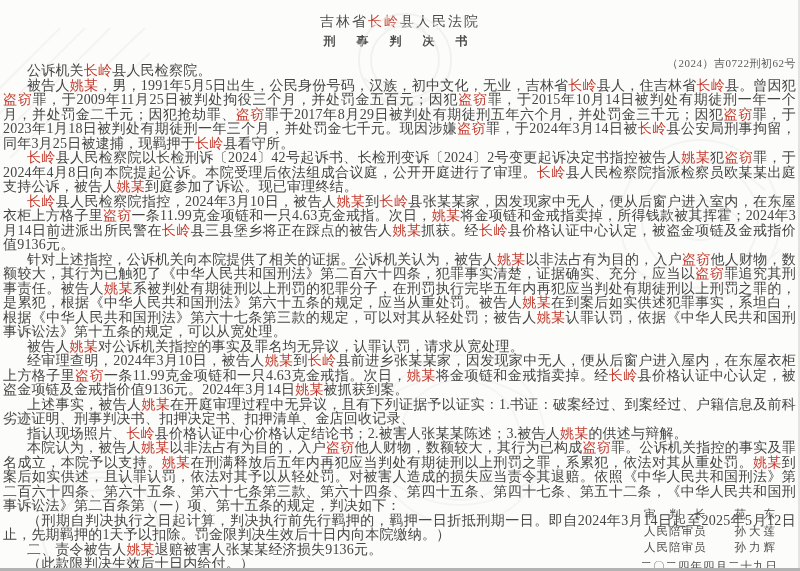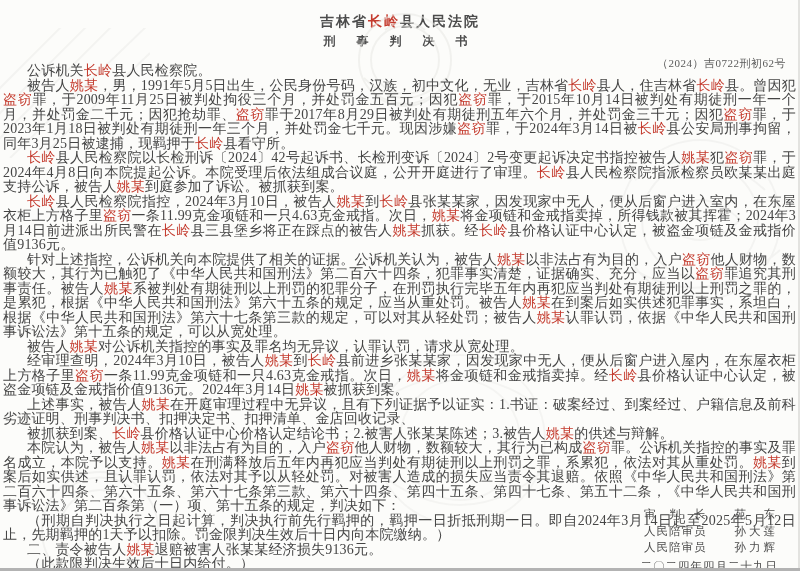--- a/index.html
+++ b/index.html
@@ -12,28 +12,28 @@
     position:relative;
   }
   .page{position:absolute;inset:0;overflow:hidden;}
   
   .wm{position:absolute;opacity:.55;pointer-events:none;}
   .bottom-edge{position:absolute;left:0;right:0;bottom:0;height:3px;background:#b3b3b3;}
   .right-edge{position:absolute;top:0;bottom:0;right:0;width:2px;background:#e3e3e0;}
 
   .court-name{
     text-align:center;margin-top:13px;
-    font-size:14px;letter-spacing:2px;color:#4c4c4c;font-weight:bold;
+    font-size:14px;letter-spacing:2px;color:#4c4c4c;font-weight:normal;
   }
   .doc-title{
     text-align:center;margin-top:2px;
     font-size:12px;letter-spacing:9px;color:#4c4c4c;font-weight:bold;
   }
   .case-no{
-    text-align:right;padding-right:14px;margin-top:6px;
+    text-align:right;padding-right:4px;margin-top:6px;
     font-size:11px;color:#5a5a5a;letter-spacing:.5px;
   }
   .body-text{
     position:absolute;left:3px;right:4px;top:64px;
     font-size:14px;line-height:14.5px;text-align:justify;
     letter-spacing:.2px;
   }
   .para{margin:0;text-indent:24px;}
   .hl{color:#c43b2e;}
   .signature{
@@ -93,27 +93,27 @@
     </g>
   </svg>
 
   <div class="court-name"><span>吉林省</span><span class="hl">长岭</span><span>县人民法院</span></div>
   <div class="doc-title">刑 事 判 决 书</div>
   <div class="case-no">（2024）吉0722刑初62号</div>
 
   <div class="body-text">
       <p class="para"><span>公诉机关</span><span class="hl">长岭</span><span>县人民检察院。</span></p>
       <p class="para"><span>被告人</span><span class="hl">姚某</span><span>，男，1991年5月5日出生，公民身份号码，汉族，初中文化，无业，吉林省</span><span class="hl">长岭</span><span>县人，住吉林省</span><span class="hl">长岭</span><span>县。曾因犯</span><span class="hl">盗窃</span><span>罪，于2009年11月25日被判处拘役三个月，并处罚金五百元；因犯</span><span class="hl">盗窃</span><span>罪，于2015年10月14日被判处有期徒刑一年一个月，并处罚金二千元；因犯抢劫罪、</span><span class="hl">盗窃</span><span>罪于2017年8月29日被判处有期徒刑五年六个月，并处罚金三千元；因犯</span><span class="hl">盗窃</span><span>罪，于2023年1月18日被判处有期徒刑一年三个月，并处罚金七千元。现因涉嫌</span><span class="hl">盗窃</span><span>罪，于2024年3月14日被</span><span class="hl">长岭</span><span>县公安局刑事拘留，同年3月25日被逮捕，现羁押于</span><span class="hl">长岭</span><span>县看守所。</span></p>
-      <p class="para"><span class="hl">长岭</span><span>县人民检察院以长检刑诉〔2024〕42号起诉书、长检刑变诉〔2024〕2号变更起诉决定书指控被告人</span><span class="hl">姚某</span><span>犯</span><span class="hl">盗窃</span><span>罪，于2024年4月8日向本院提起公诉。本院受理后依法组成合议庭，公开开庭进行了审理。</span><span class="hl">长岭</span><span>县人民检察院指派检察员欧某某出庭支持公诉，被告人</span><span class="hl">姚某</span><span>到庭参加了诉讼。被抓获到案。</span></p>
+      <p class="para"><span class="hl">长岭</span><span>县人民检察院以长检刑诉〔2024〕42号起诉书、长检刑变诉〔2024〕2号变更起诉决定书指控被告人</span><span class="hl">姚某</span><span>犯</span><span class="hl">盗窃</span><span>罪，于2024年4月8日向本院提起公诉。本院受理后依法组成合议庭，公开开庭进行了审理。</span><span class="hl">长岭</span><span>县人民检察院指派检察员欧某某出庭支持公诉，被告人</span><span class="hl">姚某</span><span>到庭参加了诉讼。现已审理终结。</span></p>
       <p class="para"><span class="hl">长岭</span><span>县人民检察院指控，2024年3月10日，被告人</span><span class="hl">姚某</span><span>到</span><span class="hl">长岭</span><span>县张某某家，因发现家中无人，便从后窗户进入室内，在东屋衣柜上方格子里</span><span class="hl">盗窃</span><span>一条11.99克金项链和一只4.63克金戒指。次日，</span><span class="hl">姚某</span><span>将金项链和金戒指卖掉，所得钱款被其挥霍；2024年3月14日前进派出所民警在</span><span class="hl">长岭</span><span>县三县堡乡将正在踩点的被告人</span><span class="hl">姚某</span><span>抓获。经</span><span class="hl">长岭</span><span>县价格认证中心认定，被盗金项链及金戒指价值9136元。</span></p>
       <p class="para"><span>针对上述指控，公诉机关向本院提供了相关的证据。公诉机关认为，被告人</span><span class="hl">姚某</span><span>以非法占有为目的，入户</span><span class="hl">盗窃</span><span>他人财物，数额较大，其行为已触犯了《中华人民共和国刑法》第二百六十四条，犯罪事实清楚，证据确实、充分，应当以</span><span class="hl">盗窃</span><span>罪追究其刑事责任。被告人</span><span class="hl">姚某</span><span>系被判处有期徒刑以上刑罚的犯罪分子，在刑罚执行完毕五年内再犯应当判处有期徒刑以上刑罚之罪的，是累犯，根据《中华人民共和国刑法》第六十五条的规定，应当从重处罚。被告人</span><span class="hl">姚某</span><span>在到案后如实供述犯罪事实，系坦白，根据《中华人民共和国刑法》第六十七条第三款的规定，可以对其从轻处罚；被告人</span><span class="hl">姚某</span><span>认罪认罚，依据《中华人民共和国刑事诉讼法》第十五条的规定，可以从宽处理。</span></p>
       <p class="para"><span>被告人</span><span class="hl">姚某</span><span>对公诉机关指控的事实及罪名均无异议，认罪认罚，请求从宽处理。</span></p>
       <p class="para"><span>经审理查明，2024年3月10日，被告人</span><span class="hl">姚某</span><span>到</span><span class="hl">长岭</span><span>县前进乡张某某家，因发现家中无人，便从后窗户进入屋内，在东屋衣柜上方格子里</span><span class="hl">盗窃</span><span>一条11.99克金项链和一只4.63克金戒指。次日，</span><span class="hl">姚某</span><span>将金项链和金戒指卖掉。经</span><span class="hl">长岭</span><span>县价格认证中心认定，被盗金项链及金戒指价值9136元。2024年3月14日</span><span class="hl">姚某</span><span>被抓获到案。</span></p>
       <p class="para"><span>上述事实，被告人</span><span class="hl">姚某</span><span>在开庭审理过程中无异议，且有下列证据予以证实：1.书证：破案经过、到案经过、户籍信息及前科劣迹证明、刑事判决书、扣押决定书、扣押清单、金店回收记录、</span></p>
-      <p class="para"><span>被抓获到案、</span><span class="hl">长岭</span><span>县价格认证中心价格认定结论书；2.被害人张某某陈述；3.被告人</span><span class="hl">姚某</span><span>的供述与辩解。</span></p>
+      <p class="para"><span>指认现场照片、</span><span class="hl">长岭</span><span>县价格认证中心价格认定结论书；2.被害人张某某陈述；3.被告人</span><span class="hl">姚某</span><span>的供述与辩解。</span></p>
       <p class="para"><span>本院认为，被告人</span><span class="hl">姚某</span><span>以非法占有为目的，入户</span><span class="hl">盗窃</span><span>他人财物，数额较大，其行为已构成</span><span class="hl">盗窃</span><span>罪。公诉机关指控的事实及罪名成立，本院予以支持。</span><span class="hl">姚某</span><span>在刑满释放后五年内再犯应当判处有期徒刑以上刑罚之罪，系累犯，依法对其从重处罚。</span><span class="hl">姚某</span><span>到案后如实供述，且认罪认罚，依法对其予以从轻处罚。对被害人造成的损失应当责令其退赔。依照《中华人民共和国刑法》第二百六十四条、第六十五条、第六十七条第三款、第六十四条、第四十五条、第四十七条、第五十二条，《中华人民共和国刑事诉讼法》第二百条第（一）项、第十五条的规定，判决如下：</span></p>
       <p class="para"><span>（刑期自判决执行之日起计算，判决执行前先行羁押的，羁押一日折抵刑期一日。即自2024年3月14日起至2025年5月12日止，先期羁押的1天予以扣除。罚金限判决生效后十日内向本院缴纳。）</span></p>
       <p class="para"><span>二、责令被告人</span><span class="hl">姚某</span><span>退赔被害人张某某经济损失9136元。</span></p>
       <p class="para"><span>（此款限判决生效后十日内给付。）</span></p>
       <p class="para"><span>三、公安机关依法扣押的作案工具（钳子、木柄尖刀）由公安机关依法处理。</span></p>
       <p class="para"><span>如不服本判决，可在接到判决书的第二日起十日内，通过本院或者直接向吉林省松原市中级人民法院提出上诉。书面上诉的，应当提交上诉状正本一份，副本二份。</span></p>
     </div>
 
   <div class="signature">
     <div>

